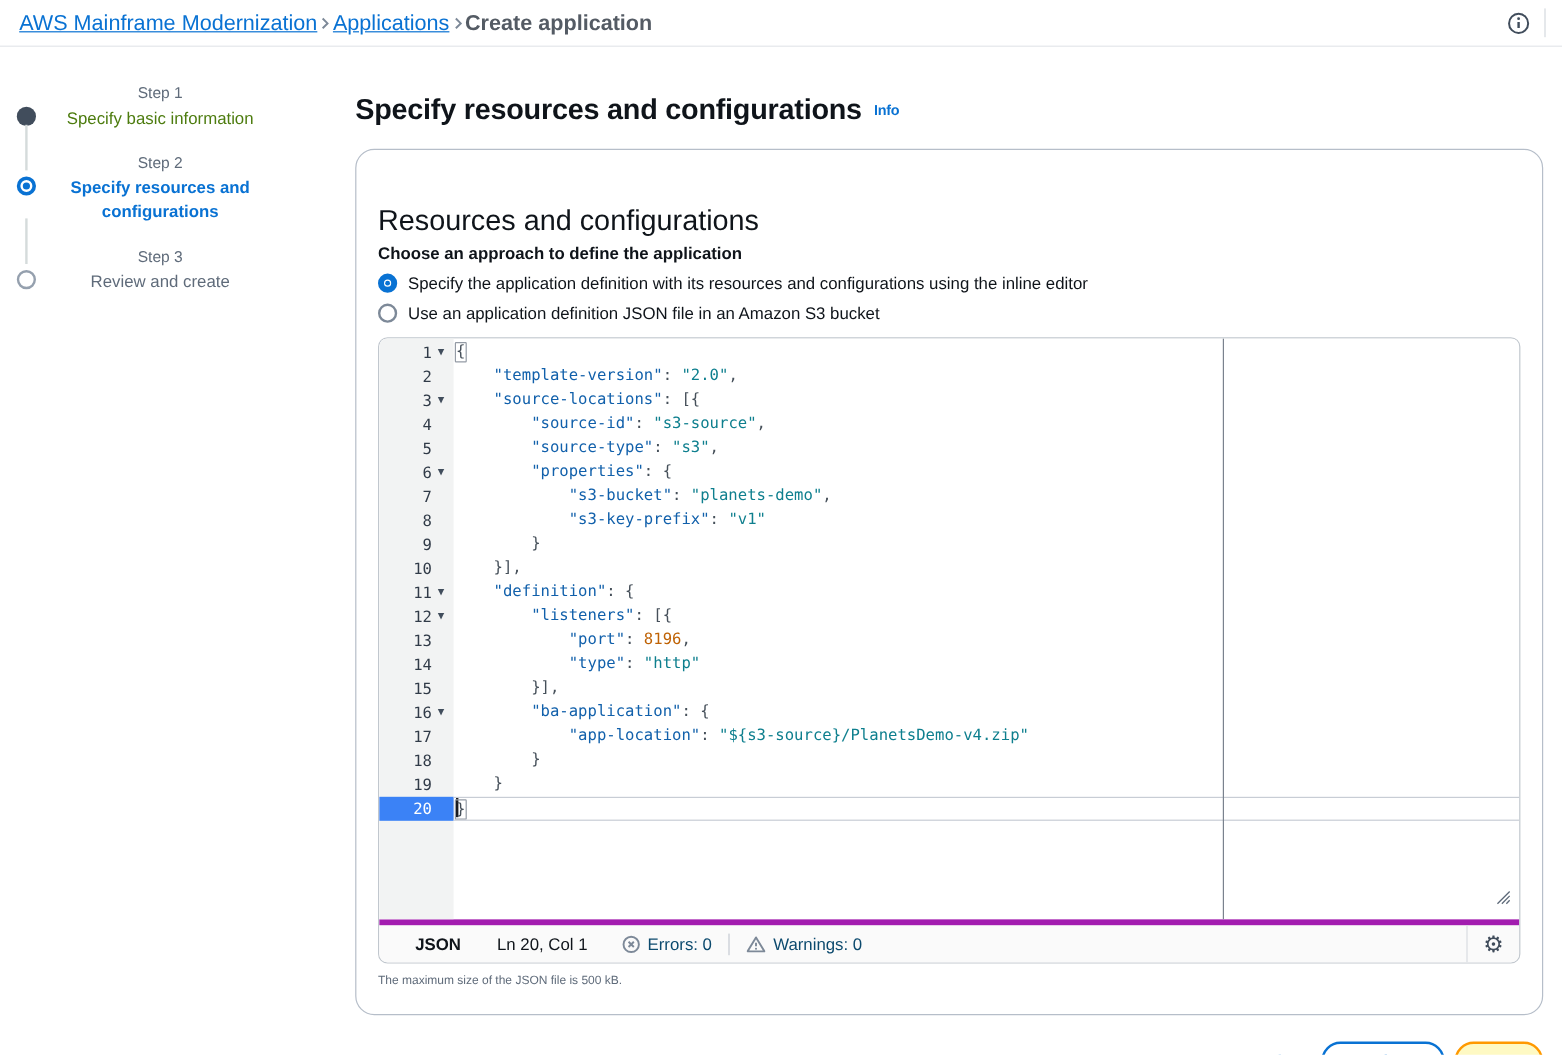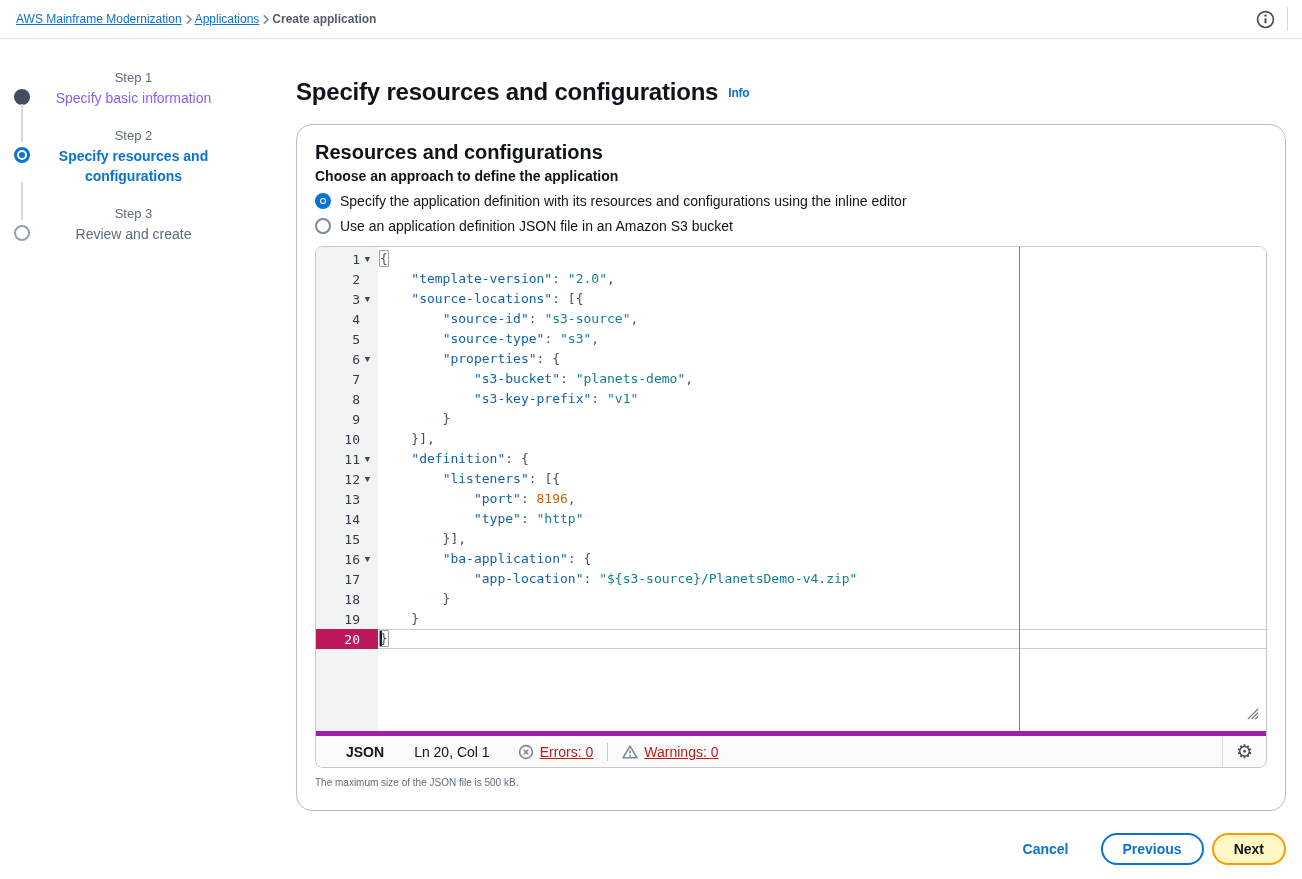--- a/index.html
+++ b/index.html
@@ -3,91 +3,91 @@
 <meta charset="utf-8">
 <style>
   * { margin:0; padding:0; box-sizing:border-box; }
   html,body { width:1302px; height:879px; background:#fff; overflow:hidden;
     font-family:"Liberation Sans", sans-serif; color:#0f141a; }
   body { position:relative; }
 
   
   .topbar { position:absolute; top:0; left:0; right:0; height:39px;
     border-bottom:1px solid #e4e7ea; display:flex; align-items:center; padding:0 14px 0 16px; }
-  .crumbs { display:flex; align-items:center; font-size:12px; }
+  .crumbs { display:flex; align-items:center; font-size:18px; }
   .crumb-link { color:#0972d3; text-decoration:underline; cursor:pointer; }
   .crumb-sep { display:flex; align-items:center; }
   .crumb-current { color:#545b64; font-weight:700; }
   .topbar-tools { margin-left:auto; display:flex; align-items:center; gap:12px; }
   .info-toggle { display:flex; cursor:pointer; }
   .topbar-div { width:1px; height:24px; background:#d5d9de; }
 
   
   .steps { position:absolute; left:14px; top:70px; width:212px;text-align:center; }
   .step { position:relative; padding-left:27px; margin-bottom:20px; }
   .step + .step::before { content:""; position:absolute; left:7px; top:-24px;
     height:38px; width:2px; background:#d5dbdb; }
   .step-n { font-size:13px; color:#5f6b7a; margin-bottom:3px; }
   .step-t { font-size:14px; line-height:20px; }
-  .t-done { color:#8b5cf6; }
+  .t-done { color:#4d7c0f; }
   .t-current { color:#0972d3; font-weight:700; }
   .t-next { color:#5f6b7a; }
   .dot { position:absolute; left:0; top:19px; width:16px; height:16px; border-radius:50%; }
   .dot-completed { background:#414d5c; }
   .dot-current { border:3px solid #0972d3; background:#fff; }
   .dot-current::after { content:""; position:absolute; left:2px; top:2px; width:6px; height:6px;
     border-radius:50%; background:#0972d3; }
   .dot-upcoming { border:2px solid #95a0ae; background:#fff; }
 
   
   .main { position:absolute; left:296px; top:78px; width:990px; }
   h1 { font-size:24px; font-weight:700; letter-spacing:-0.2px; }
   .info-link { font-size:12px; font-weight:700; color:#0972d3; margin-left:10px;
     vertical-align:3px; cursor:pointer; text-decoration:none; }
 
   .panel { margin-top:18px; background:#fff; border:1px solid #b6bec9; border-radius:16px;
     padding:16px 18px 22px 18px; }
-  .panel h2 { font-size:20px; font-weight:700; }
+  .panel h2 { font-size:24px; font-weight:400;margin-top:30px; }
   .approach-label { margin-top:4px; font-size:14px; font-weight:700; }
   .radio-row { margin-top:9px; display:flex; align-items:center; gap:9px; font-size:14px; cursor:pointer; }
   .radio { width:16px; height:16px; border-radius:50%; flex:none; }
   .radio-sel { border:5px solid #0972d3; position:relative; }
   .radio-sel::after { content:""; position:absolute; left:1px; top:1px; width:4px; height:4px;
     border-radius:50%; background:#0972d3; }
   .radio-unsel { border:2px solid #7d8998; }
 
   
   .editor { margin-top:12px; border:1px solid #c1c7ce; border-radius:8px; overflow:hidden; }
   .editor-body { position:relative; display:flex; height:484px; background:#fff;
     font-family:"DejaVu Sans Mono", monospace; font-size:13px; }
   .gutter { width:62px; flex:none; background:#f2f3f3; padding-top:2px; }
   .gut-row { height:20px; display:flex; align-items:center; padding-right:3px; }
   .lnum { flex:1; text-align:right; color:#313b48; }
   .fold { width:15px; text-align:center; font-size:9px; color:#414d5c; cursor:pointer; }
-  .gut-row.active { background:#be185d; }
+  .gut-row.active { background:#3b82f6; }
   .gut-row.active .lnum { color:#fff; }
   .code { flex:1; padding-top:2px; position:relative; cursor:text; }
   .code-row { height:20px; line-height:20px; white-space:pre; padding-left:2px; color:#46505a; }
   .code-row.active { border-top:1px solid #c8cdd5; border-bottom:1px solid #c8cdd5; line-height:18px; }
   .tk-p { color:#46505a; }
   .tk-k { color:#1160ab; }
   .tk-s { color:#0e7f8e; }
   .tk-n { color:#bf6204; }
   .boxed { border:1px solid #949ba5; margin:-1px; border-radius:1px; }
   .cursor { display:inline-block; width:2px; height:16px; background:#16191f;
     vertical-align:-3px; margin-right:-2px; }
   .print-margin { position:absolute; left:703px; top:0; bottom:0; width:1px;
     background:#7a828e; pointer-events:none; }
   .resize { position:absolute; right:7px; bottom:8px; cursor:nwse-resize; }
 
   .statusbar { height:36px; background:#fafafa; border-top:5px solid #a21caf;
     display:flex; align-items:center; padding-left:30px; font-size:14px; }
   .sb-lang { color:#0f141a; font-weight:600; margin-right:30px; }
   .sb-pos { color:#0f141a; margin-right:28px; }
-  .sb-item { display:flex; align-items:flex-start; gap:6px; color:#b91c1c;text-decoration:underline; }
+  .sb-item { display:flex; align-items:flex-start; gap:6px; color:#0c4a6e; }
   .sb-div { width:1px; height:18px; background:#c6cbd2; margin:0 14px; }
   .sb-gear { margin-left:auto; width:44px; align-self:stretch; border-left:1px solid #d9dde2;
     display:flex; align-items:center; justify-content:center; font-size:19px; color:#414d5c; cursor:pointer; }
 
   .max-note { margin-top:9px; font-size:10px; color:#5f6b7a; }
 
   
   .footer { margin-top:22px; display:flex; justify-content:flex-end; align-items:center; }
   .btn-link { color:#0972d3; font-weight:700; font-size:14px; cursor:pointer; text-decoration:none; margin-right:32px; }
   .btn { font-family:"Liberation Sans", sans-serif; font-size:14px; font-weight:700;

